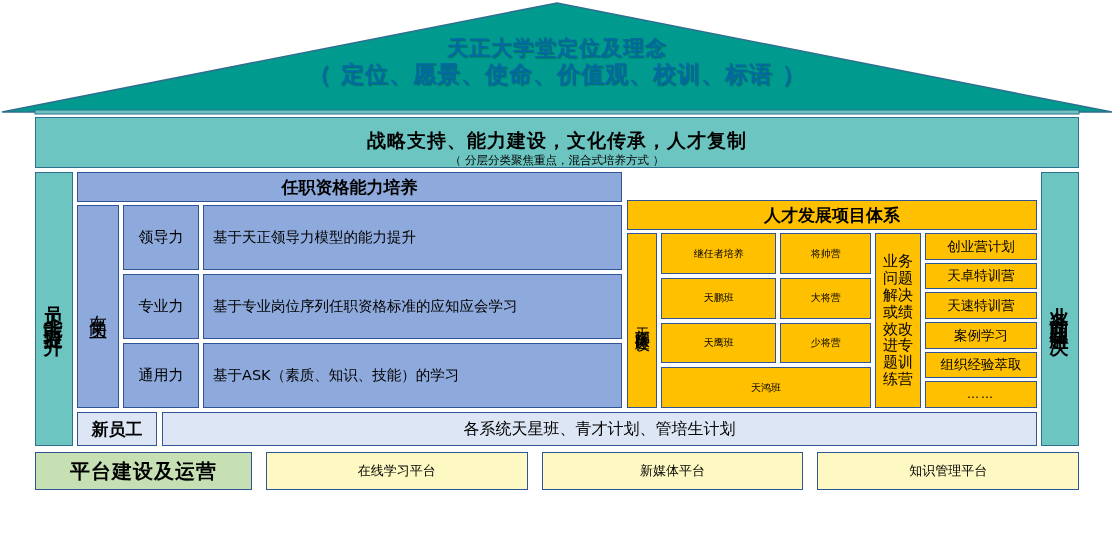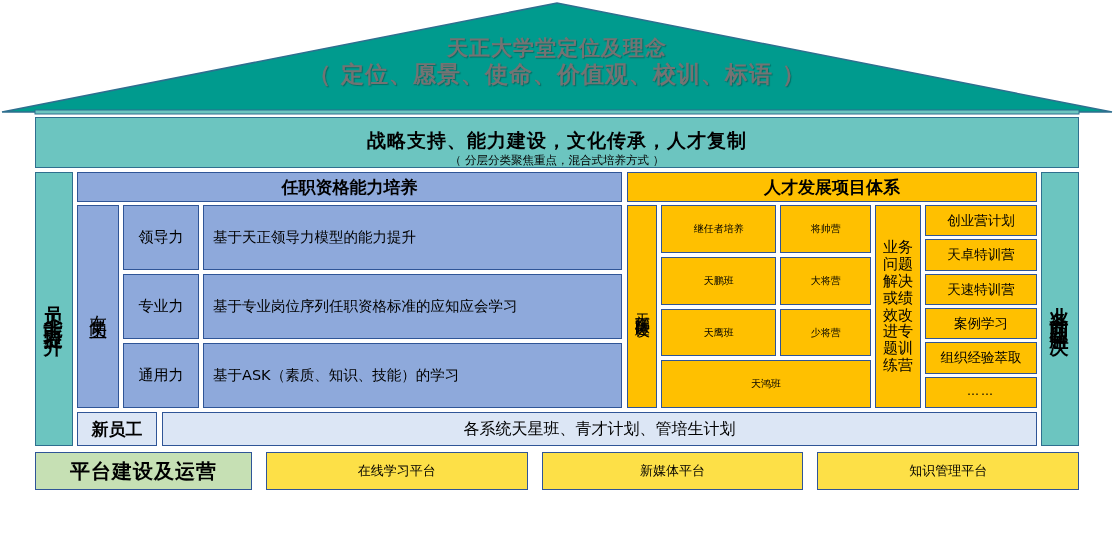--- a/index.html
+++ b/index.html
@@ -12,21 +12,21 @@
     position: relative;
   }
 
   .stage { position: absolute; left: 0; top: 0; width: 1114px; height: 551px; }
 
   
   .roof-wrap { position: absolute; left: 0; top: 0; width: 1114px; height: 116px; }
   .roof-svg { position: absolute; left: 0; top: 0; }
   .roof-text {
     position: absolute; left: 0; top: 36px; width: 1114px;
-    text-align: center; color: #737373; font-weight: bold;
+    text-align: center; color: #0369a1; font-weight: bold;
     line-height: 1.20; letter-spacing: 1px;
     text-shadow: 1px 1px 1px rgba(0,0,0,0.28);
   }
   .roof-l1 { font-size: 21px; }
   .roof-l2 { font-size: 23px; }
 
   
   .banner {
     position: absolute; left: 35px; top: 117px; width: 1044px; height: 51px;
     background: #6CC5C0; border: 1px solid #2F6F8F;
@@ -51,21 +51,21 @@
 
   .center-col { flex: 1; display: flex; flex-direction: column; gap: 4px; }
   .center-top { flex: 1; display: flex; gap: 5px; }
 
   .panel { display: flex; flex-direction: column; gap: 3px; }
   .panel-head {
     height: 30px; display: flex; align-items: center; justify-content: center;
     font-size: 17px; font-weight: bold; color: #000; border: 1px solid #2F5597;
   }
   .panel-head.blue { background: #8EA9DB; }
-  .panel-head.orange { background: #FFC000; }
+  .panel-head.orange { background: #FFC000; margin-top: 28px; }
   .panel-body { flex: 1; display: flex; gap: 4px; }
 
   
   .blue-panel { width: 545px; }
   .vcell-blue {
     width: 42px; background: #8EA9DB; border: 1px solid #2F5597;
     display: flex; align-items: center; justify-content: center;
     font-size: 18px; color: #000;
     writing-mode: vertical-rl; text-orientation: upright; letter-spacing: 3px;
   }
@@ -129,21 +129,21 @@
   .plat-row {
     position: absolute; left: 35px; top: 452px; width: 1044px; height: 38px;
     display: flex; gap: 6px;
   }
   .plat-head {
     width: 217px; background: #C6E0B4; border: 1px solid #2F5597;
     display: flex; align-items: center; justify-content: center;
     font-size: 20px; font-weight: bold; color: #000; letter-spacing: 1px;
   }
   .plat-cell {
-    flex: 1; background: #fde047; border: 1px solid #2F5597;
+    flex: 1; background: #fef9c3; border: 1px solid #2F5597;
     display: flex; align-items: center; justify-content: center;
     font-size: 13px; color: #000; margin-left: 8px;
   }
 
   
   .sys-row {
     position: absolute; left: 35px; top: 497px; width: 1044px; height: 48px;
     display: flex; gap: 6px;
   }
   .sys-head {

